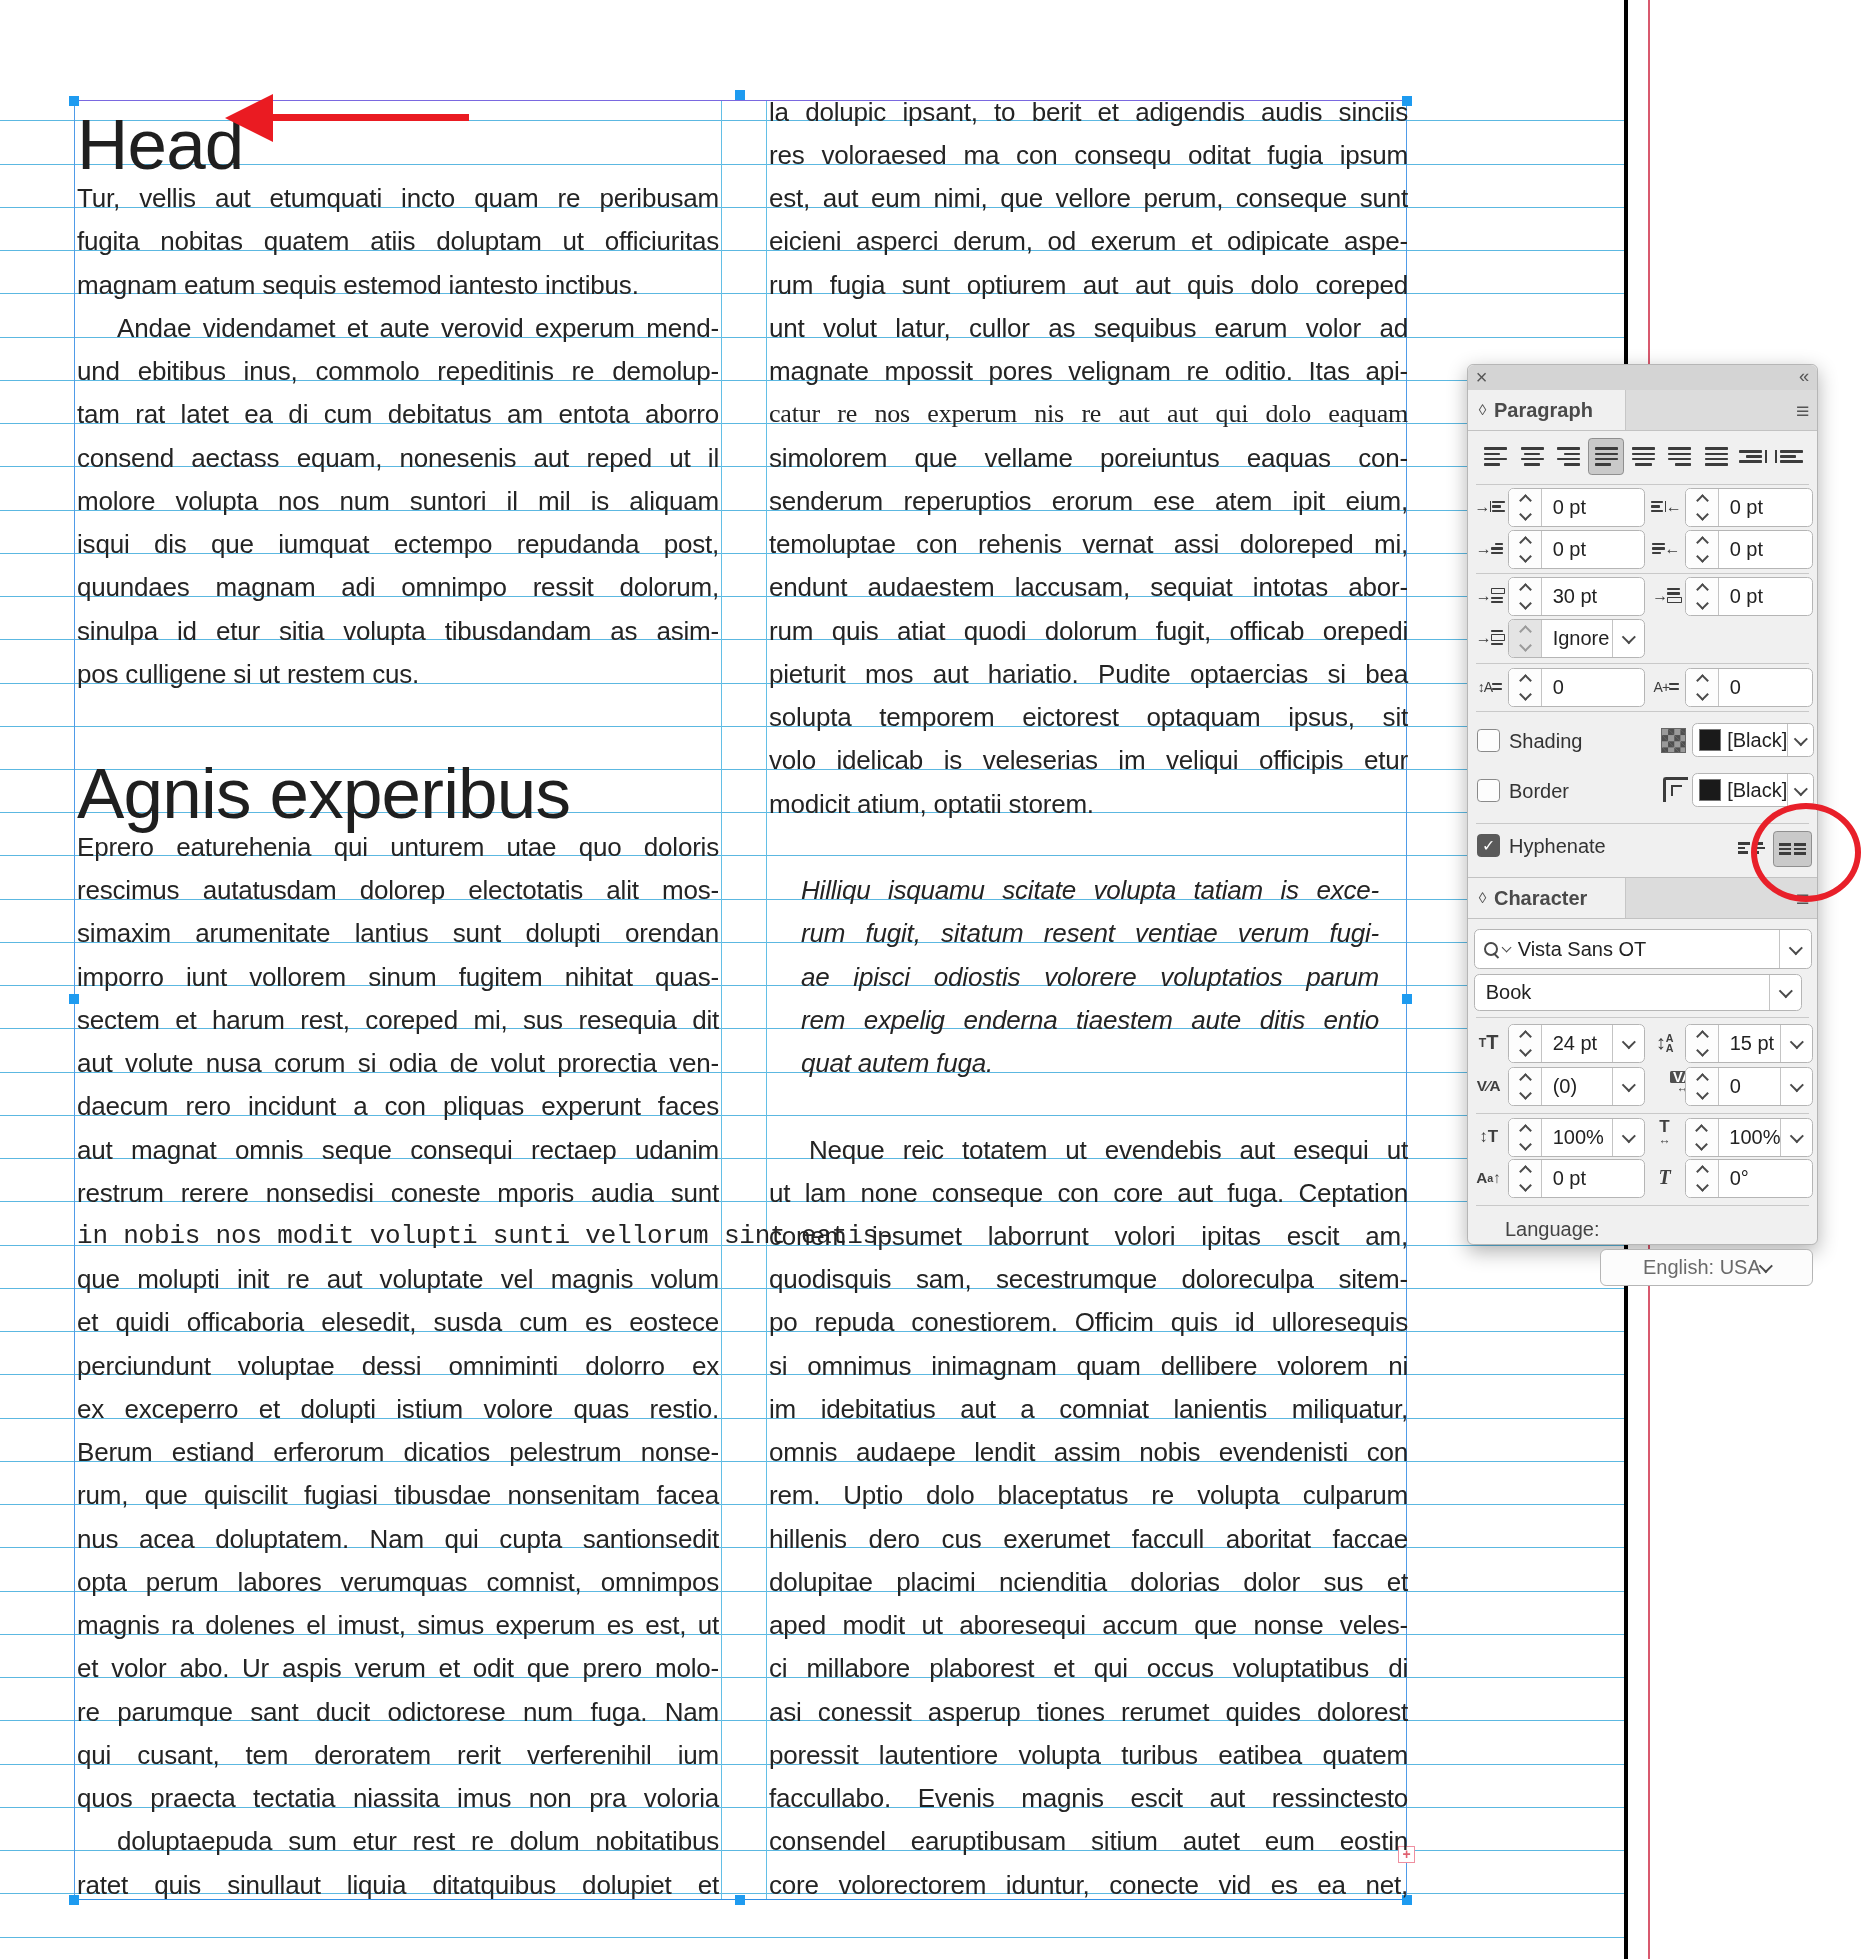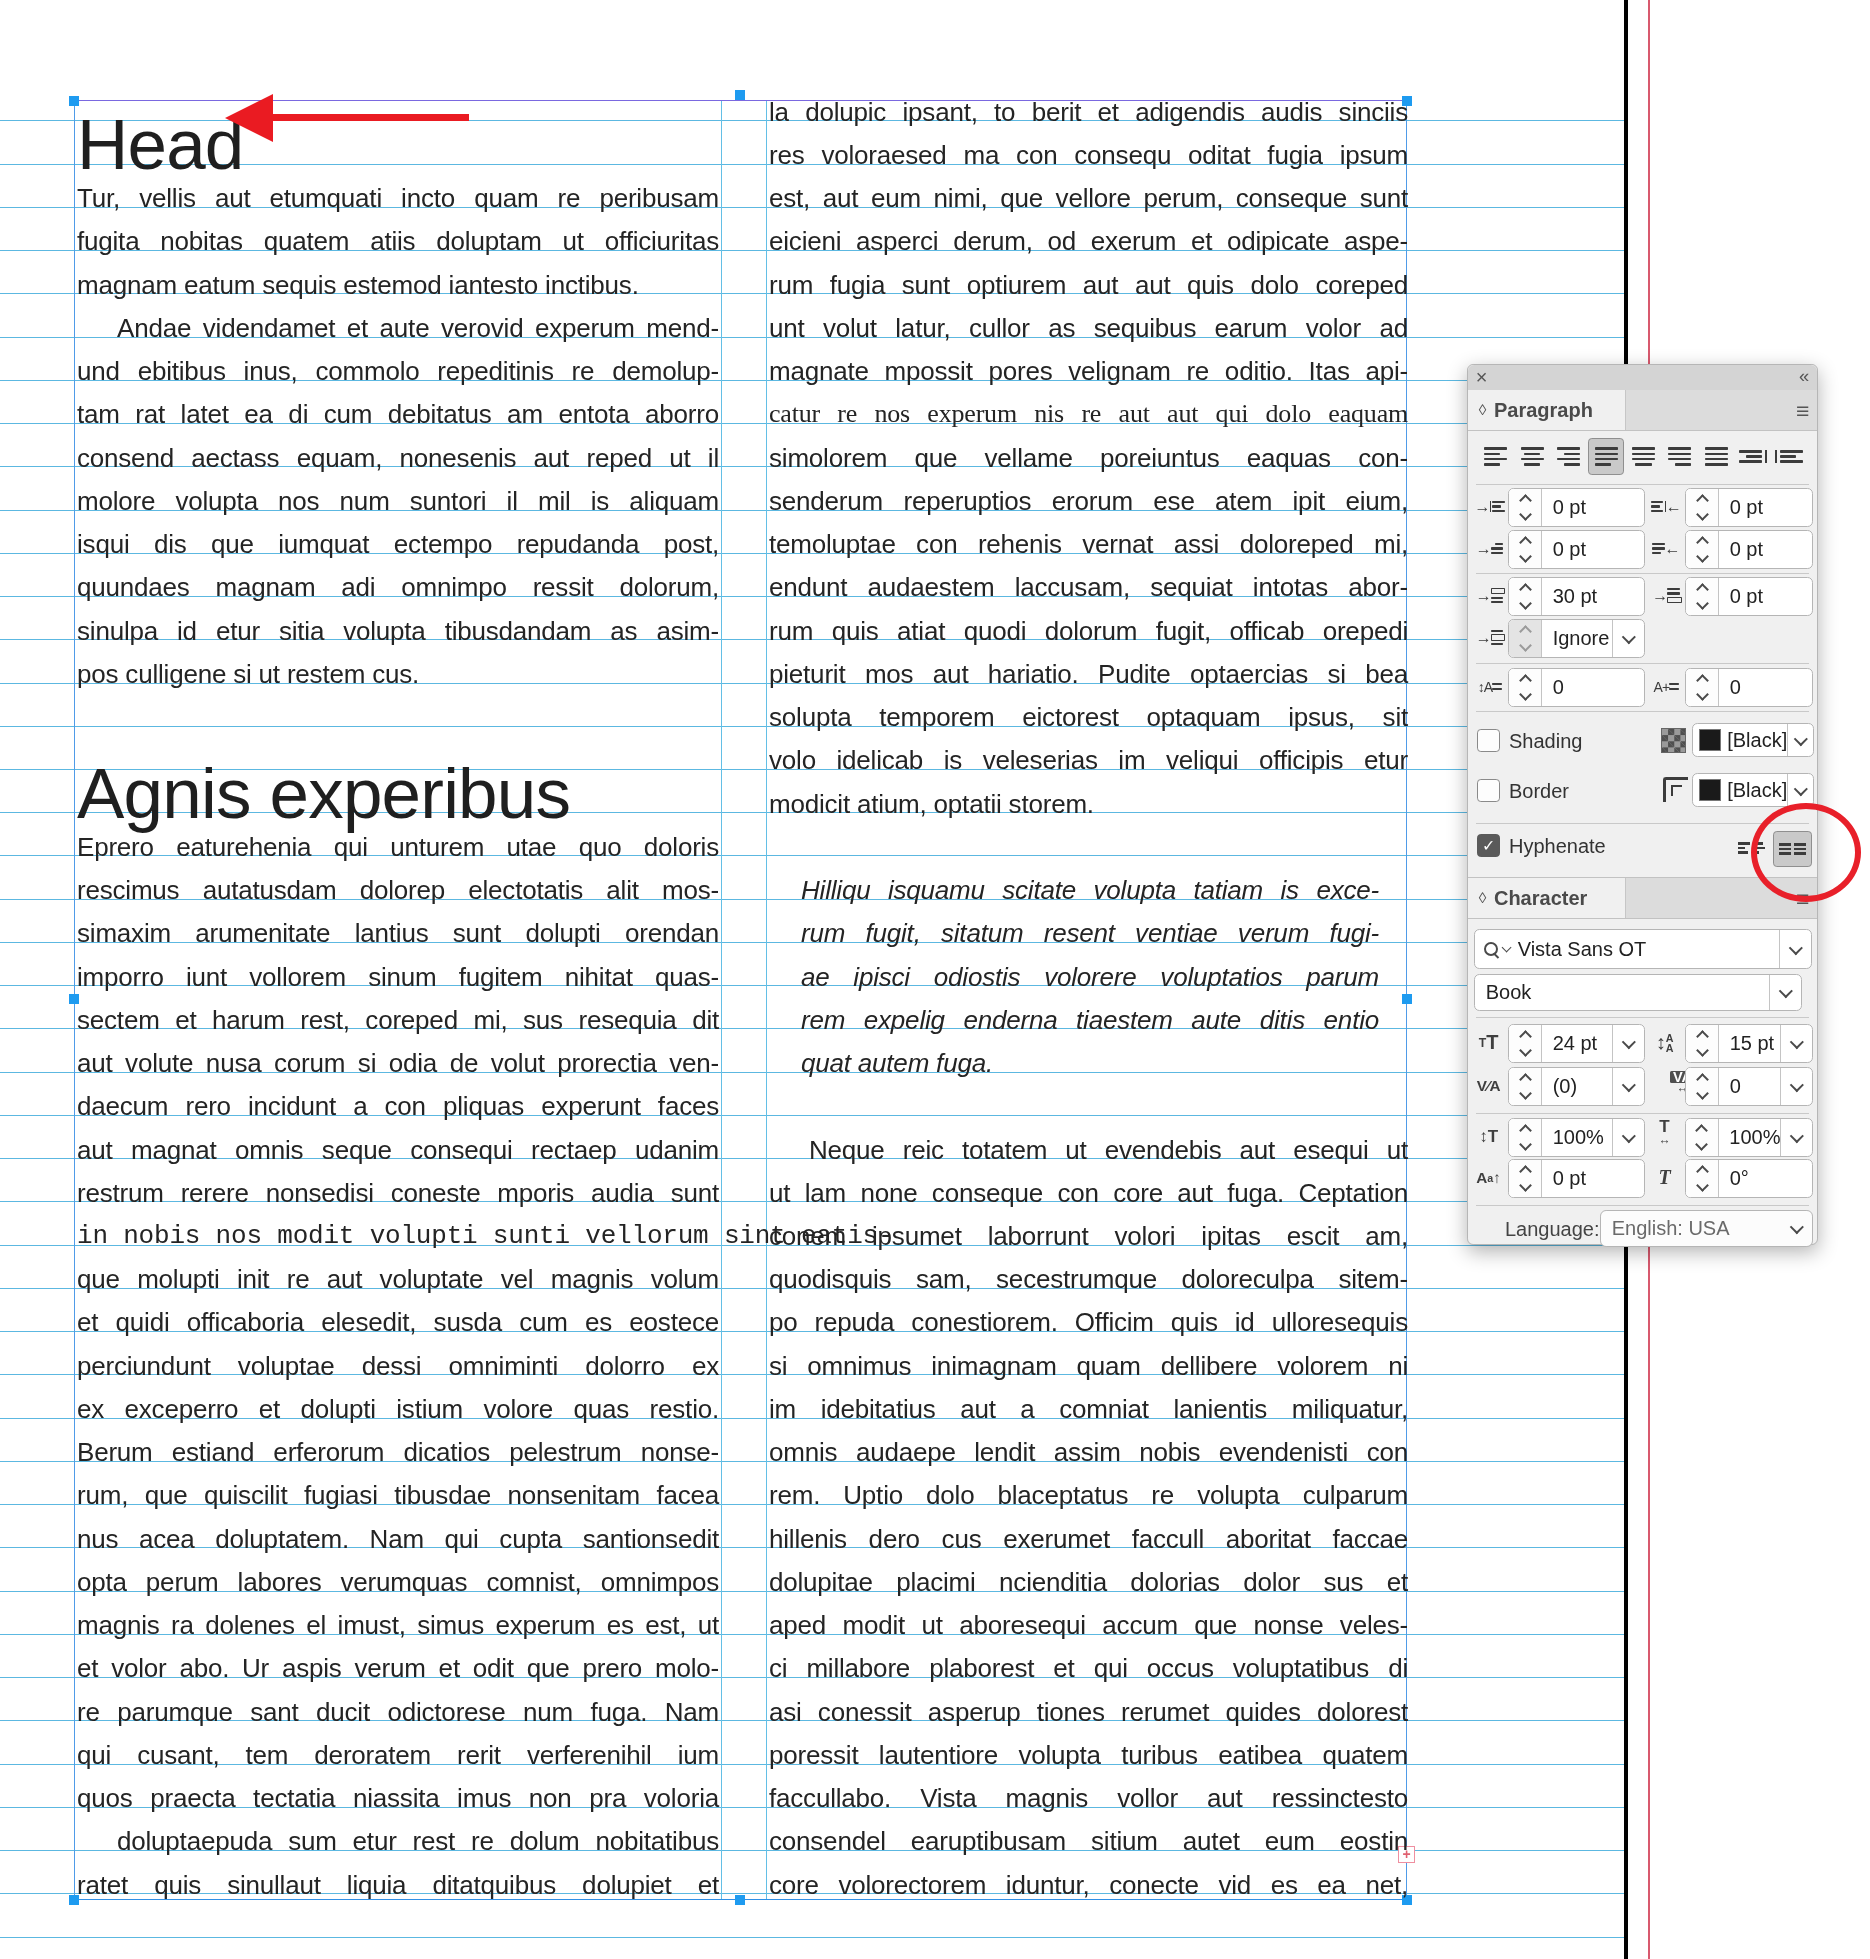--- a/index.html
+++ b/index.html
@@ -244,21 +244,21 @@
       <div class="line" style="top: 1344px;">si omnimus inimagnam quam dellibere volorem ni</div>
       <div class="line" style="top: 1387px;">im idebitatius aut a comniat lanientis miliquatur,</div>
       <div class="line" style="top: 1430px;">omnis audaepe lendit assim nobis evendenisti con</div>
       <div class="line" style="top: 1473px;">rem. Uptio dolo blaceptatus re volupta culparum</div>
       <div class="line" style="top: 1517px;">hillenis dero cus exerumet faccull aboritat faccae</div>
       <div class="line" style="top: 1560px;">dolupitae placimi ncienditia dolorias dolor sus et</div>
       <div class="line" style="top: 1603px;">aped modit ut aboresequi accum que nonse veles-</div>
       <div class="line" style="top: 1646px;">ci millabore plaborest et qui occus voluptatibus di</div>
       <div class="line" style="top: 1690px;">asi conessit asperup tiones rerumet quides dolorest</div>
       <div class="line" style="top: 1733px;">poressit lautentiore volupta turibus eatibea quatem</div>
-      <div class="line" style="top: 1776px;">faccullabo. Vista magnis vollor aut ressinctesto</div>
+      <div class="line" style="top: 1776px;">faccullabo. Evenis magnis escit aut ressinctesto</div>
       <div class="line" style="top: 1819px;">consendel earuptibusam sitium autet eum eostin</div>
       <div class="line" style="top: 1863px;">core volorectorem iduntur, conecte vid es ea net,</div>
     </div>
 
   <div class="arrow-shaft"></div>
   <div class="arrow-head"></div>
   <div class="red-circle"></div>
 
   <div class="panel">
     <div class="phead">
@@ -636,20 +636,20 @@
     <div class="fld" style="left:217px;top:794px;width:126px;">
       <span class="stepper">
           <span class="chev up"></span>
           <span class="chev dn"></span>
         </span>
       <span class="fval">0°</span>
     </div>
     <div class="sep" style="top:840px;"></div>
 
     <div class="rowlabel" style="left:37px;top:853px;color:#444;">Language:</div>
-    <div class="langdd" style="left:132px;top:845px;width:190px;">
+    <div class="langdd" style="left:132px;top:884px;width:190px;justify-content:center;">
       <span>English: USA</span>
       <span class="ddtri"></span>
     </div>
   </div>
 
 </div>
 
 
 </body></html>

